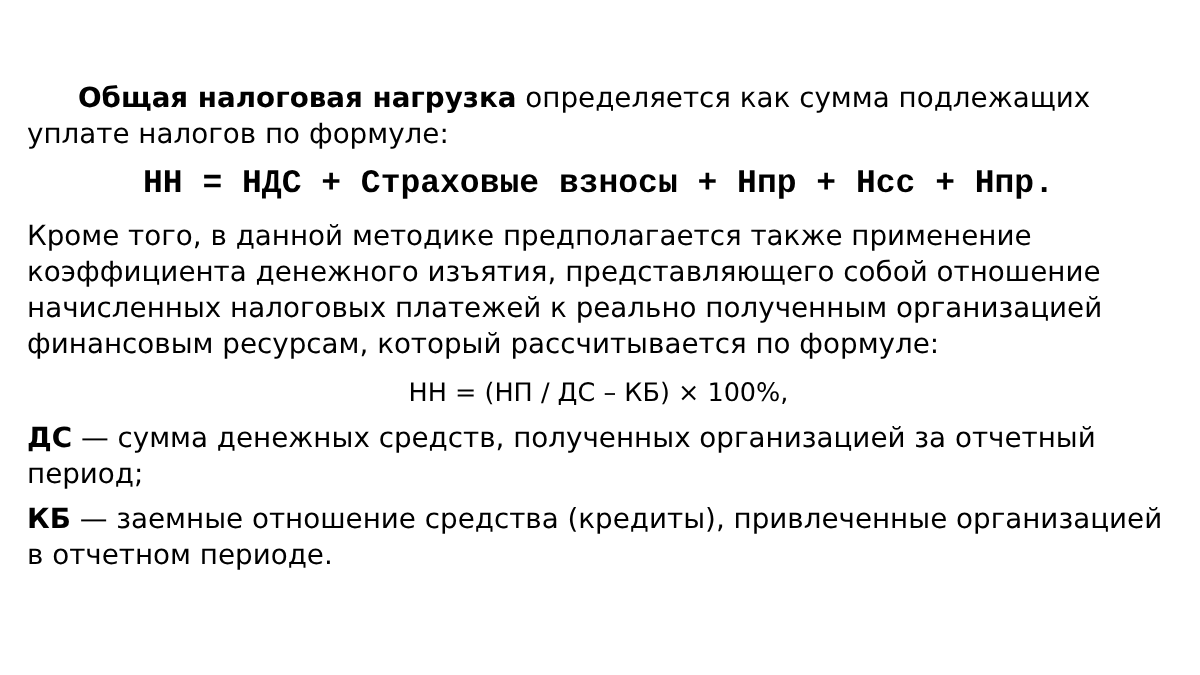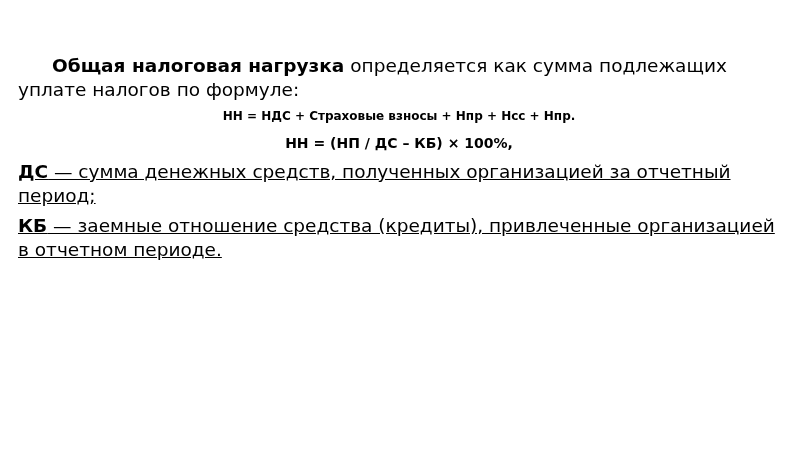--- a/index.html
+++ b/index.html
@@ -24,45 +24,47 @@
   .para {
     font-size: 18.5px;
     line-height: 1.30;
     margin: 0 0 1px 0;
     text-align: left;
   }
   .indent {
     text-indent: 34px;
   }
   .formula {
-    font-size: 12px;
+    font-size: 22px;
     line-height: 1.30;
     font-weight: bold;
     text-align: center;
     margin: 7px 0 8px 0;
+    font-family: Liberation Mono, monospace;
   }
   .formula2 {
-    font-size: 14px;
+    font-size: 17px;
     line-height: 1.30;
-    font-weight: bold;
+    font-weight: normal;
     text-align: center;
     margin: 9px 0 8px 0;
   }
   b, .b { font-weight: bold; }
-  .block-tight { margin-top: 6px; text-decoration: underline; }
+  .block-tight { margin-top: 6px; }
 </style>
 </head>
 <body>
 
 <div class="page">
 
   <p class="para indent"><b>Общая налоговая нагрузка</b><span> определяется как сумма подлежащих уплате налогов по формуле:</span></p>
 
   <div class="formula">НН = НДС + Страховые взносы + Нпр + Нсс + Нпр.</div>
 
+  <p class="para">Кроме того, в данной методике предполагается также применение коэффициента денежного изъятия, представляющего собой отношение начисленных налоговых платежей к реально полученным организацией финансовым ресурсам, который рассчитывается по формуле:</p>
 
   <div class="formula2">НН = (НП / ДС – КБ) × 100%,</div>
 
 
   <p class="para block-tight"><span></span><b>ДС</b><span> — сумма денежных средств, полученных организацией за отчетный период;</span></p>
 
   <p class="para block-tight"><span></span><b>КБ</b><span> — заемные отношение средства (кредиты), привлеченные организацией в отчетном периоде.</span></p>
 
 </div>
 

